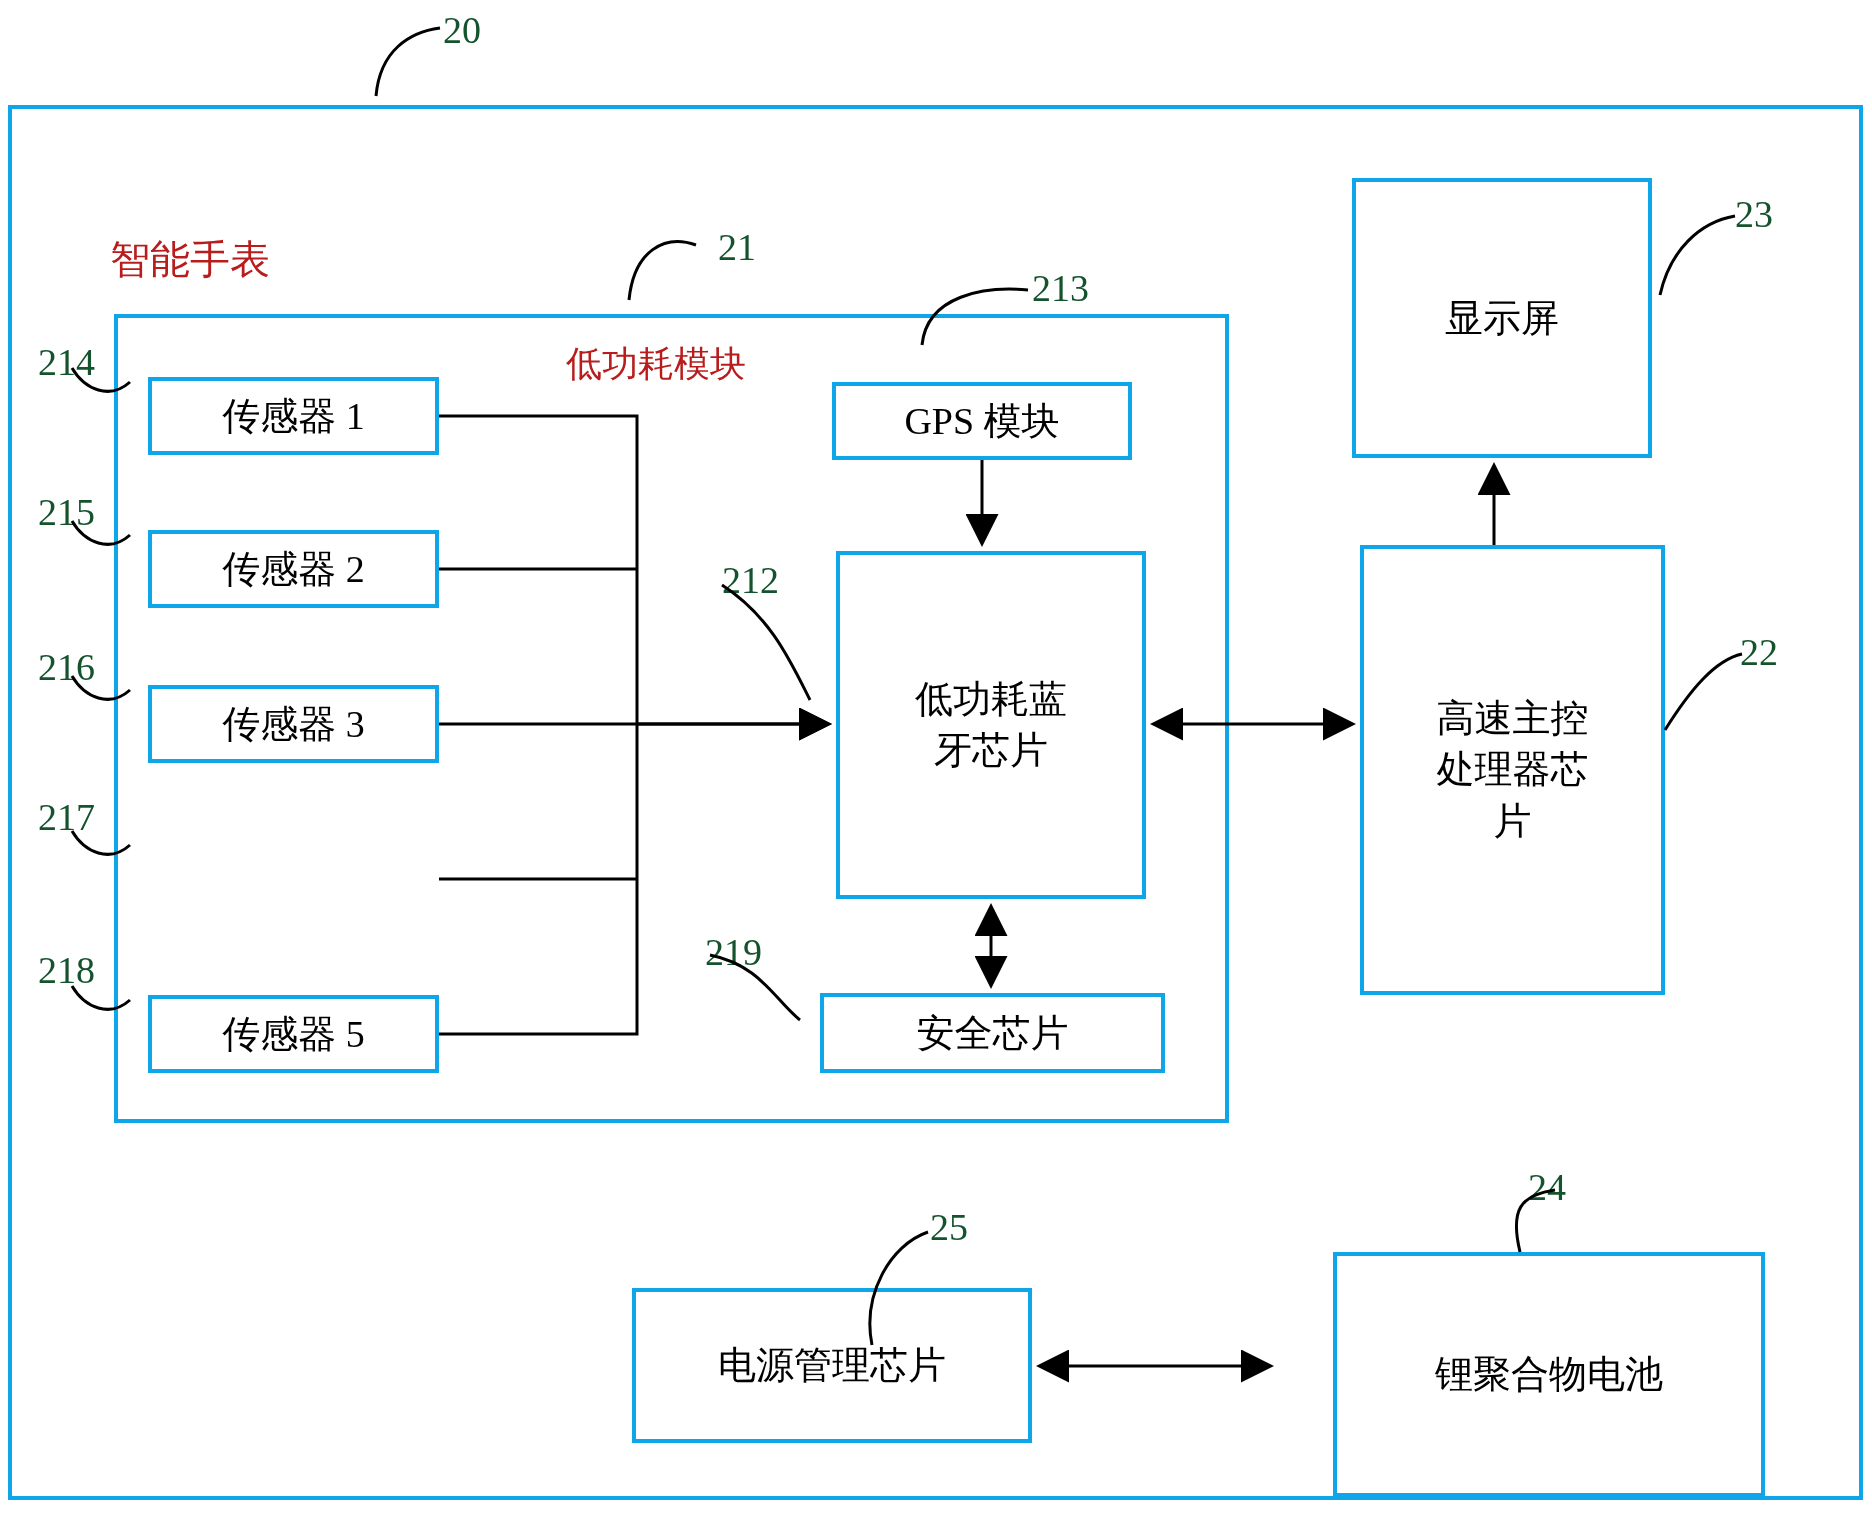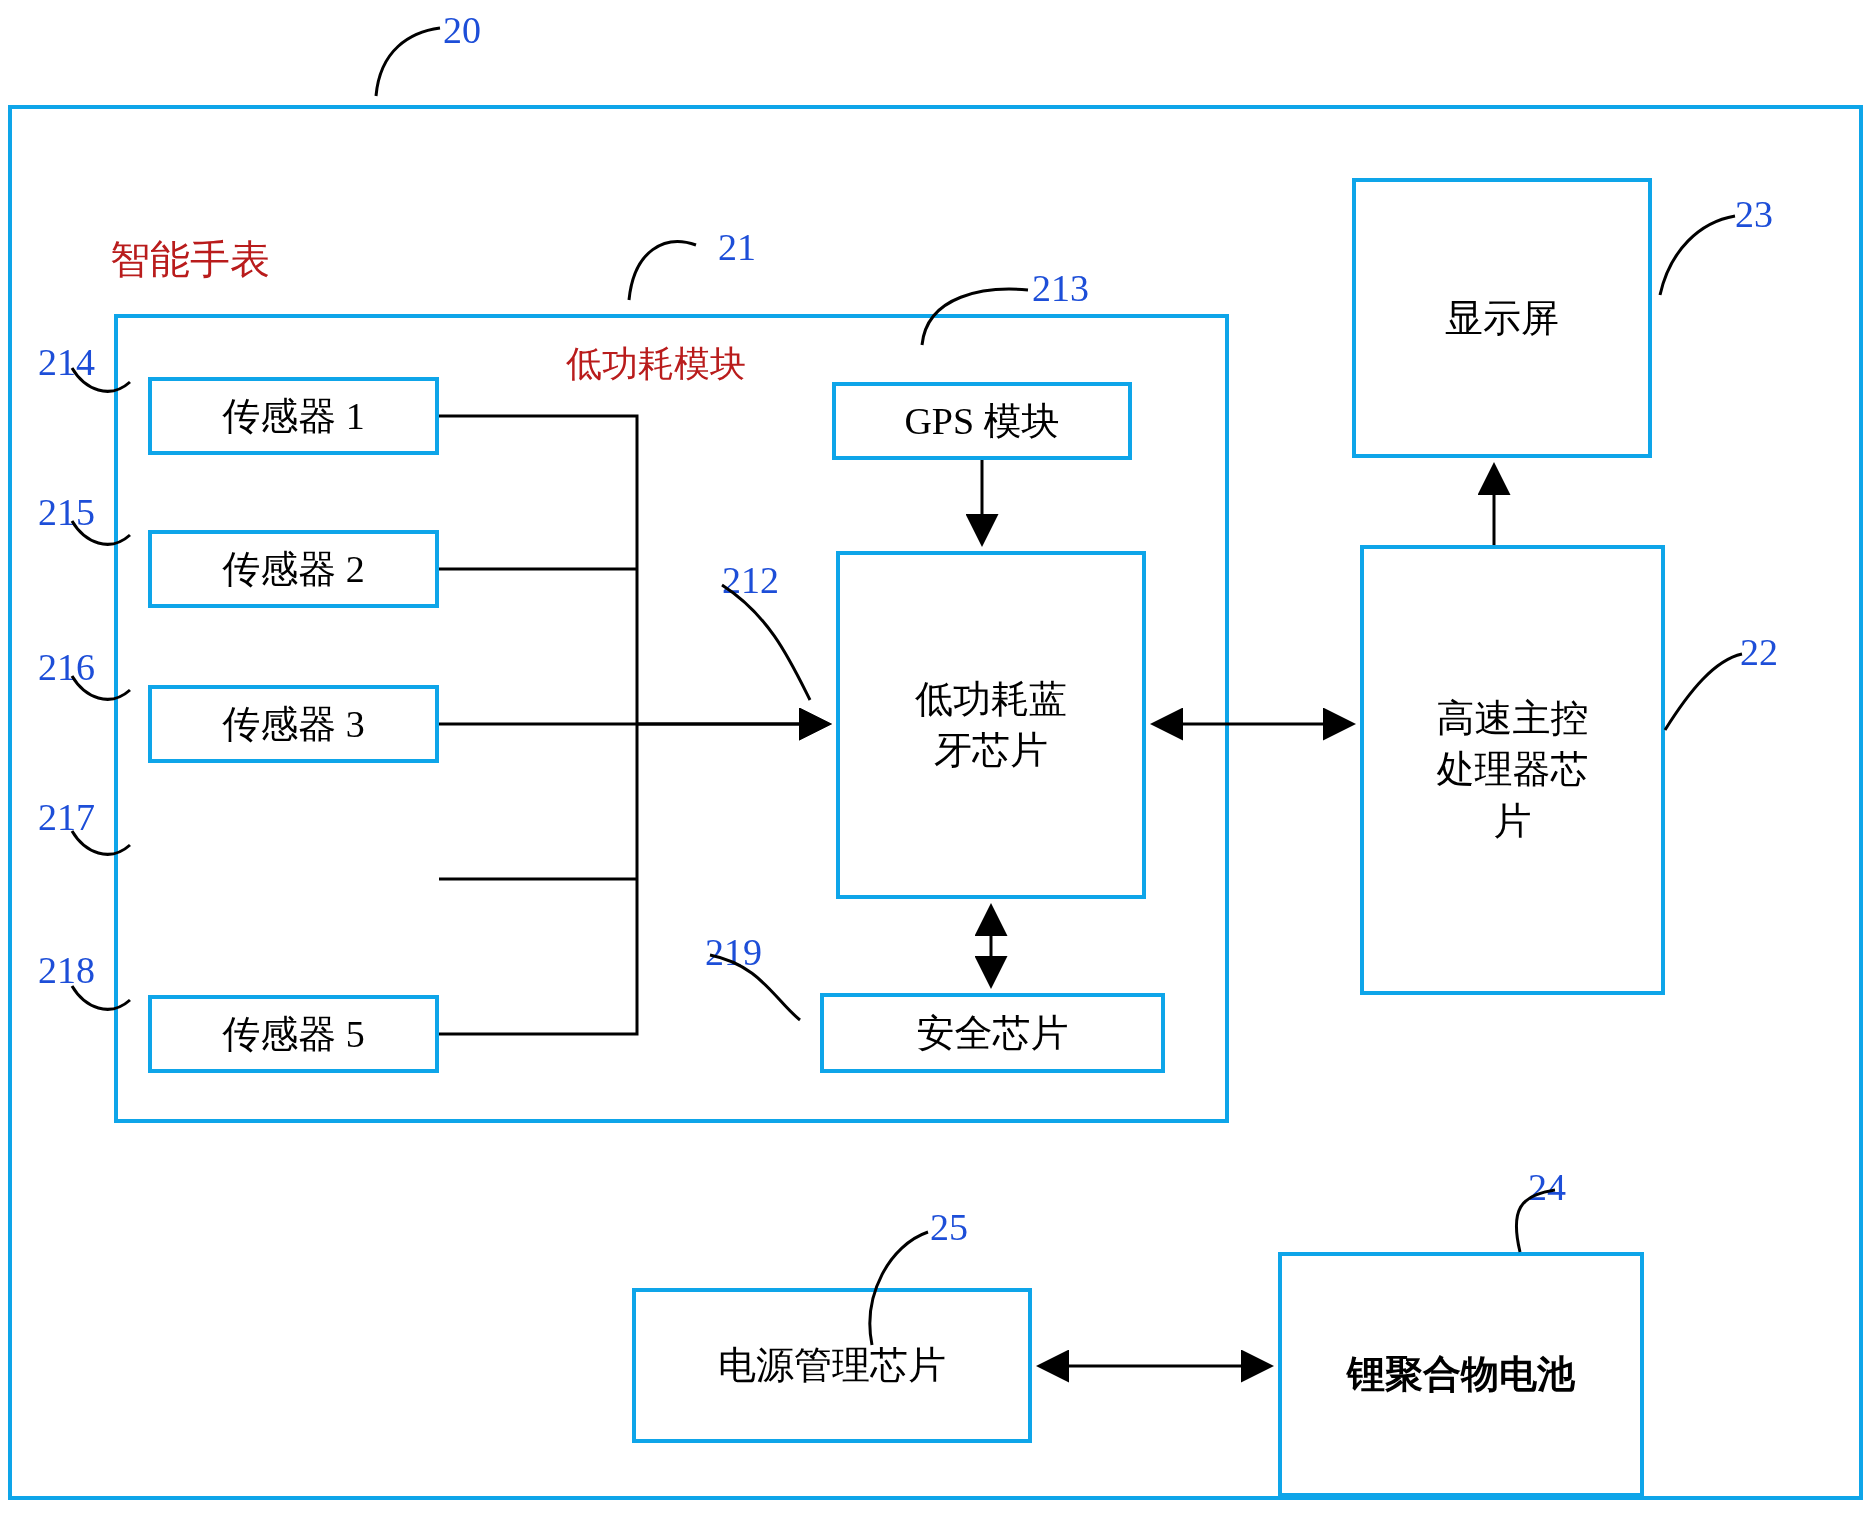--- a/index.html
+++ b/index.html
@@ -28,21 +28,21 @@
     text-align: center;
     color: #000;
   }
   .label {
     position: absolute;
     color: #b91c1c;
     white-space: pre;
   }
   .ref {
     position: absolute;
-    color: #1d4ed8;
+    color: #14532d;
     font-family: "Liberation Serif", serif;
     white-space: pre;
   }
   svg.overlay {
     position: absolute;
     left: 0;
     top: 0;
     width: 1872px;
     height: 1523px;
     pointer-events: none;
@@ -94,21 +94,21 @@
   <div class="box txt-lg" style="left:1360px; top:545px; width:305px; height:450px; line-height:1.35;">
     <span style="white-space:pre-line;">高速主控
 处理器芯
 片</span>
   </div>
 
   <div class="box txt-lg" style="left:632px; top:1288px; width:400px; height:155px;">
     <span>电源管理芯片</span>
   </div>
 
-  <div class="box txt-lg" style="left:1278px; top:1252px; width:366px; height:245px;font-weight:bold;">
+  <div class="box txt-lg" style="left:1333px; top:1252px; width:432px; height:245px;">
     <span>锂聚合物电池</span>
   </div>
 
   <div class="label txt-xl" style="left:110px; top:232px;">智能手表</div>
   <div class="label txt-md" style="left:566px; top:340px;">低功耗模块</div>
 
   <div class="ref ref-t" style="left:443px; top:8px;">20</div>
   <div class="ref ref-t" style="left:700px; top:225px;margin-left:18px;">21</div>
   <div class="ref ref-t" style="left:1032px; top:266px;">213</div>
   <div class="ref ref-t" style="left:722px; top:558px;">212</div>

